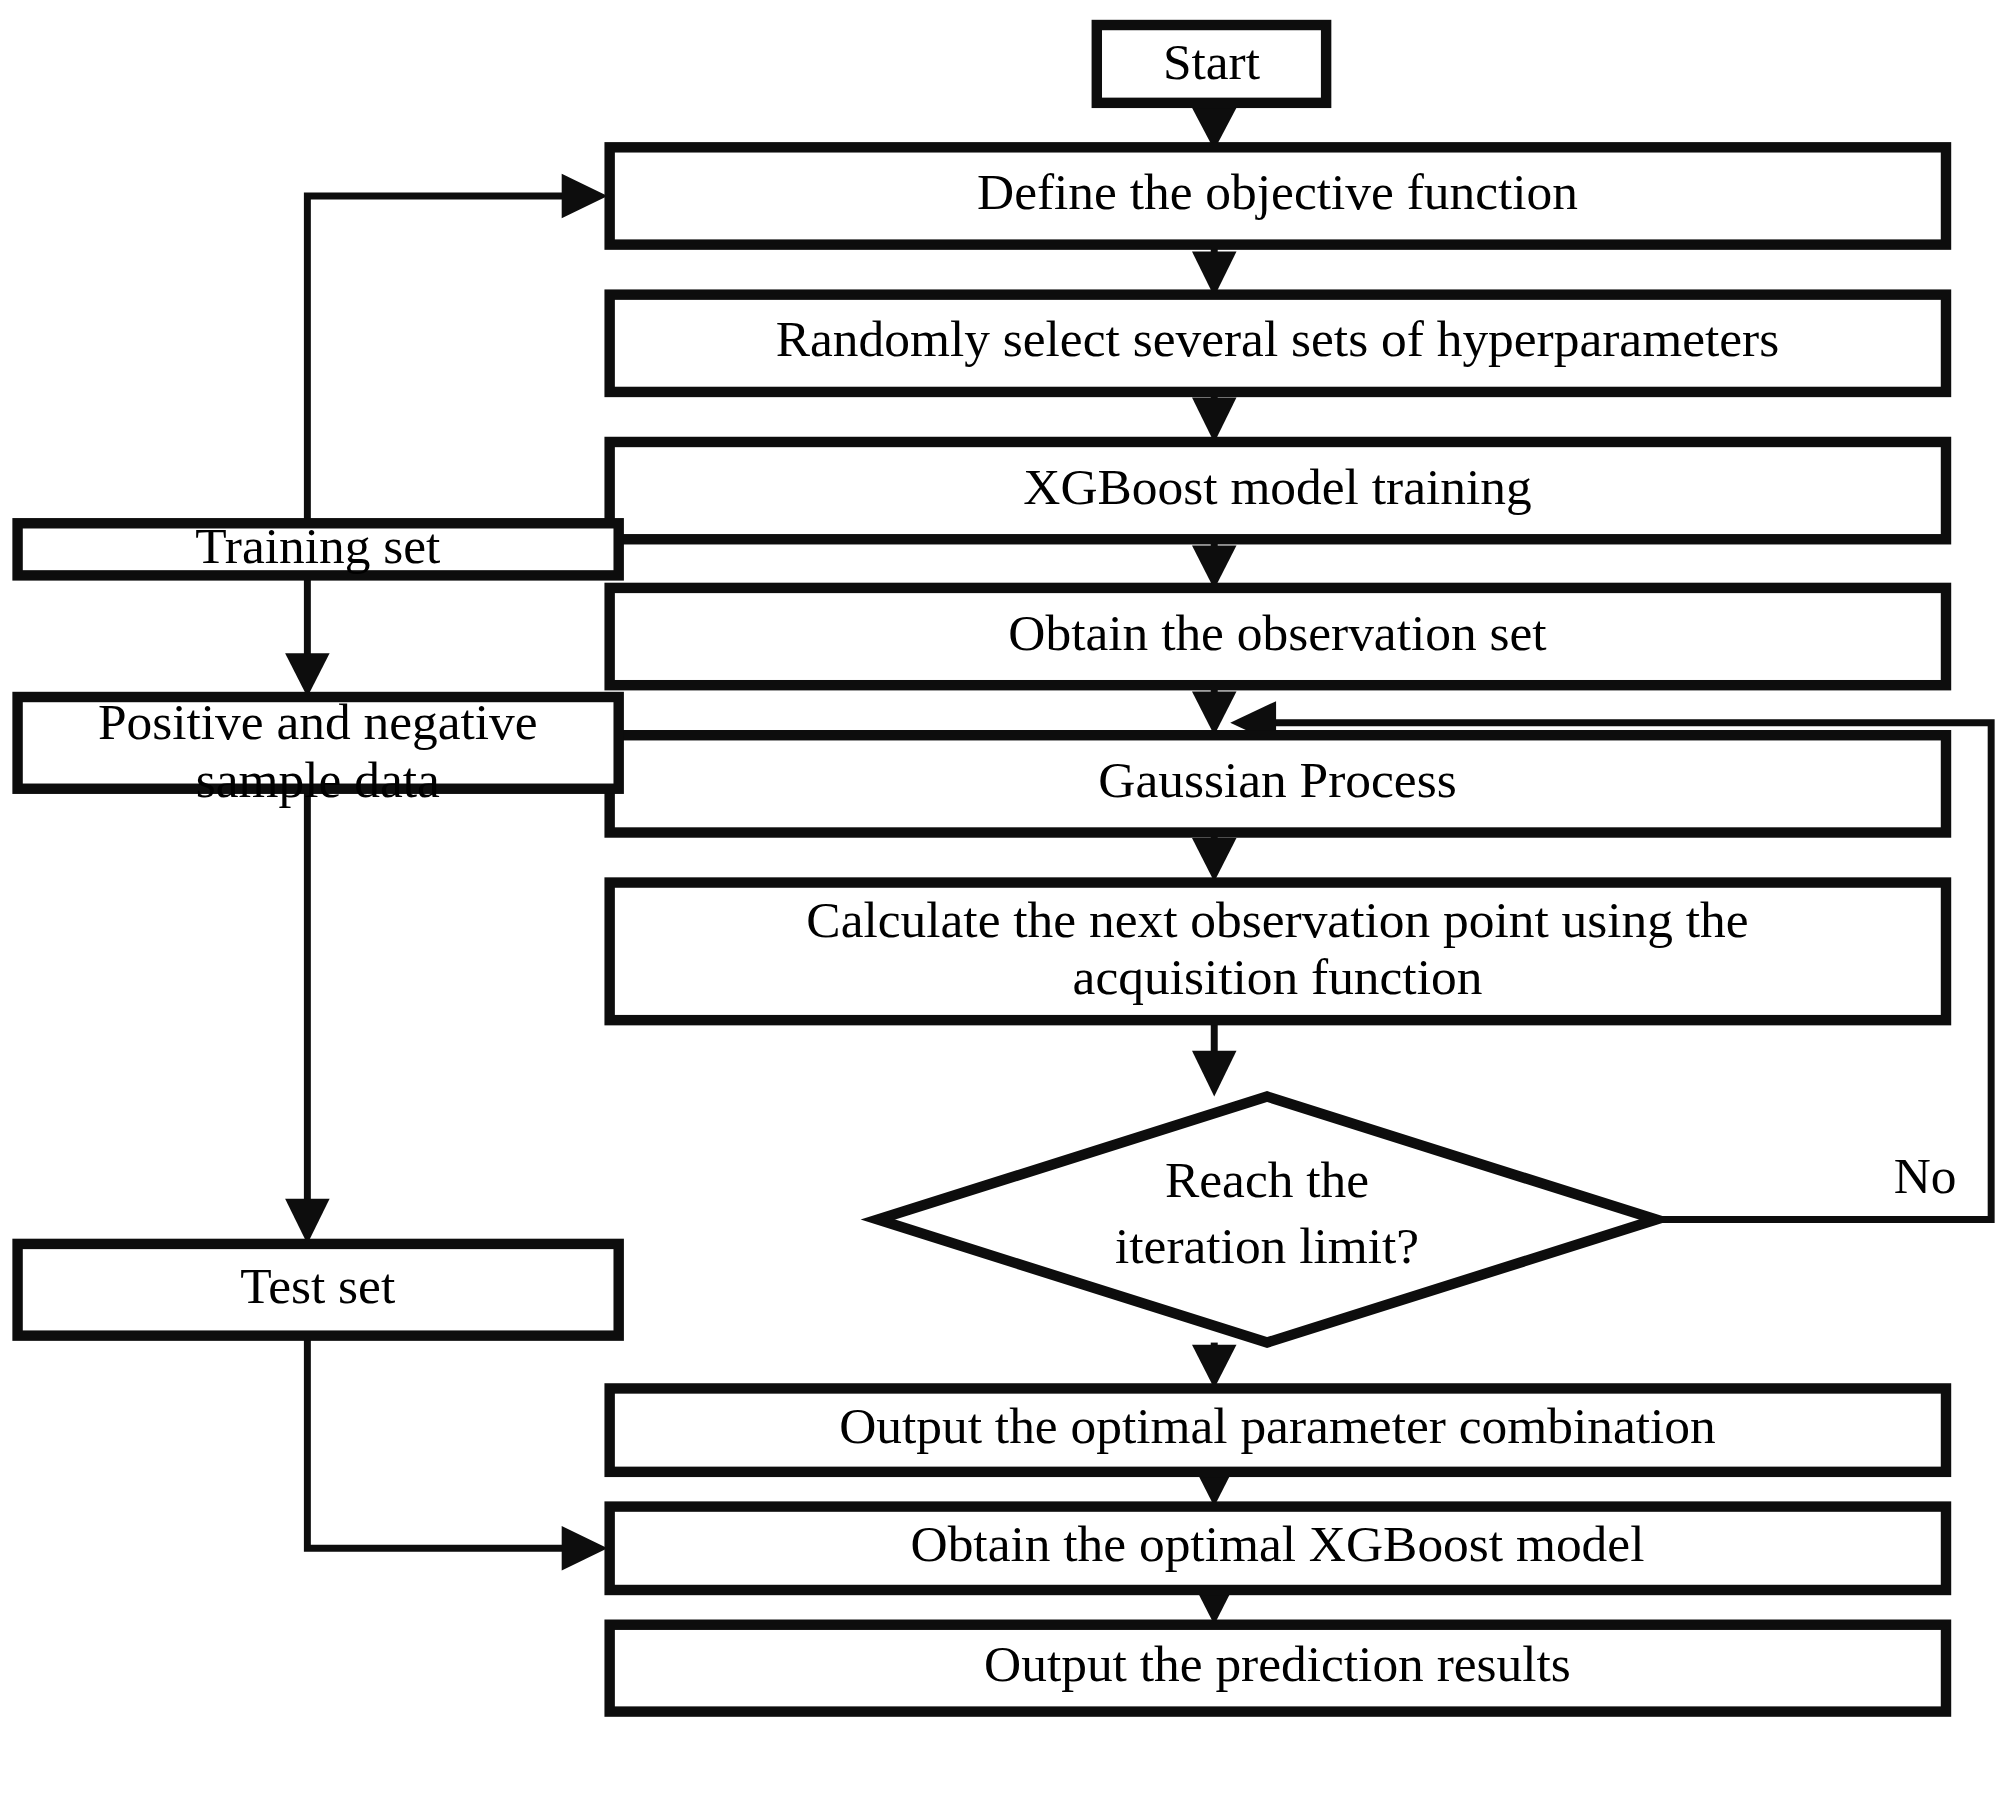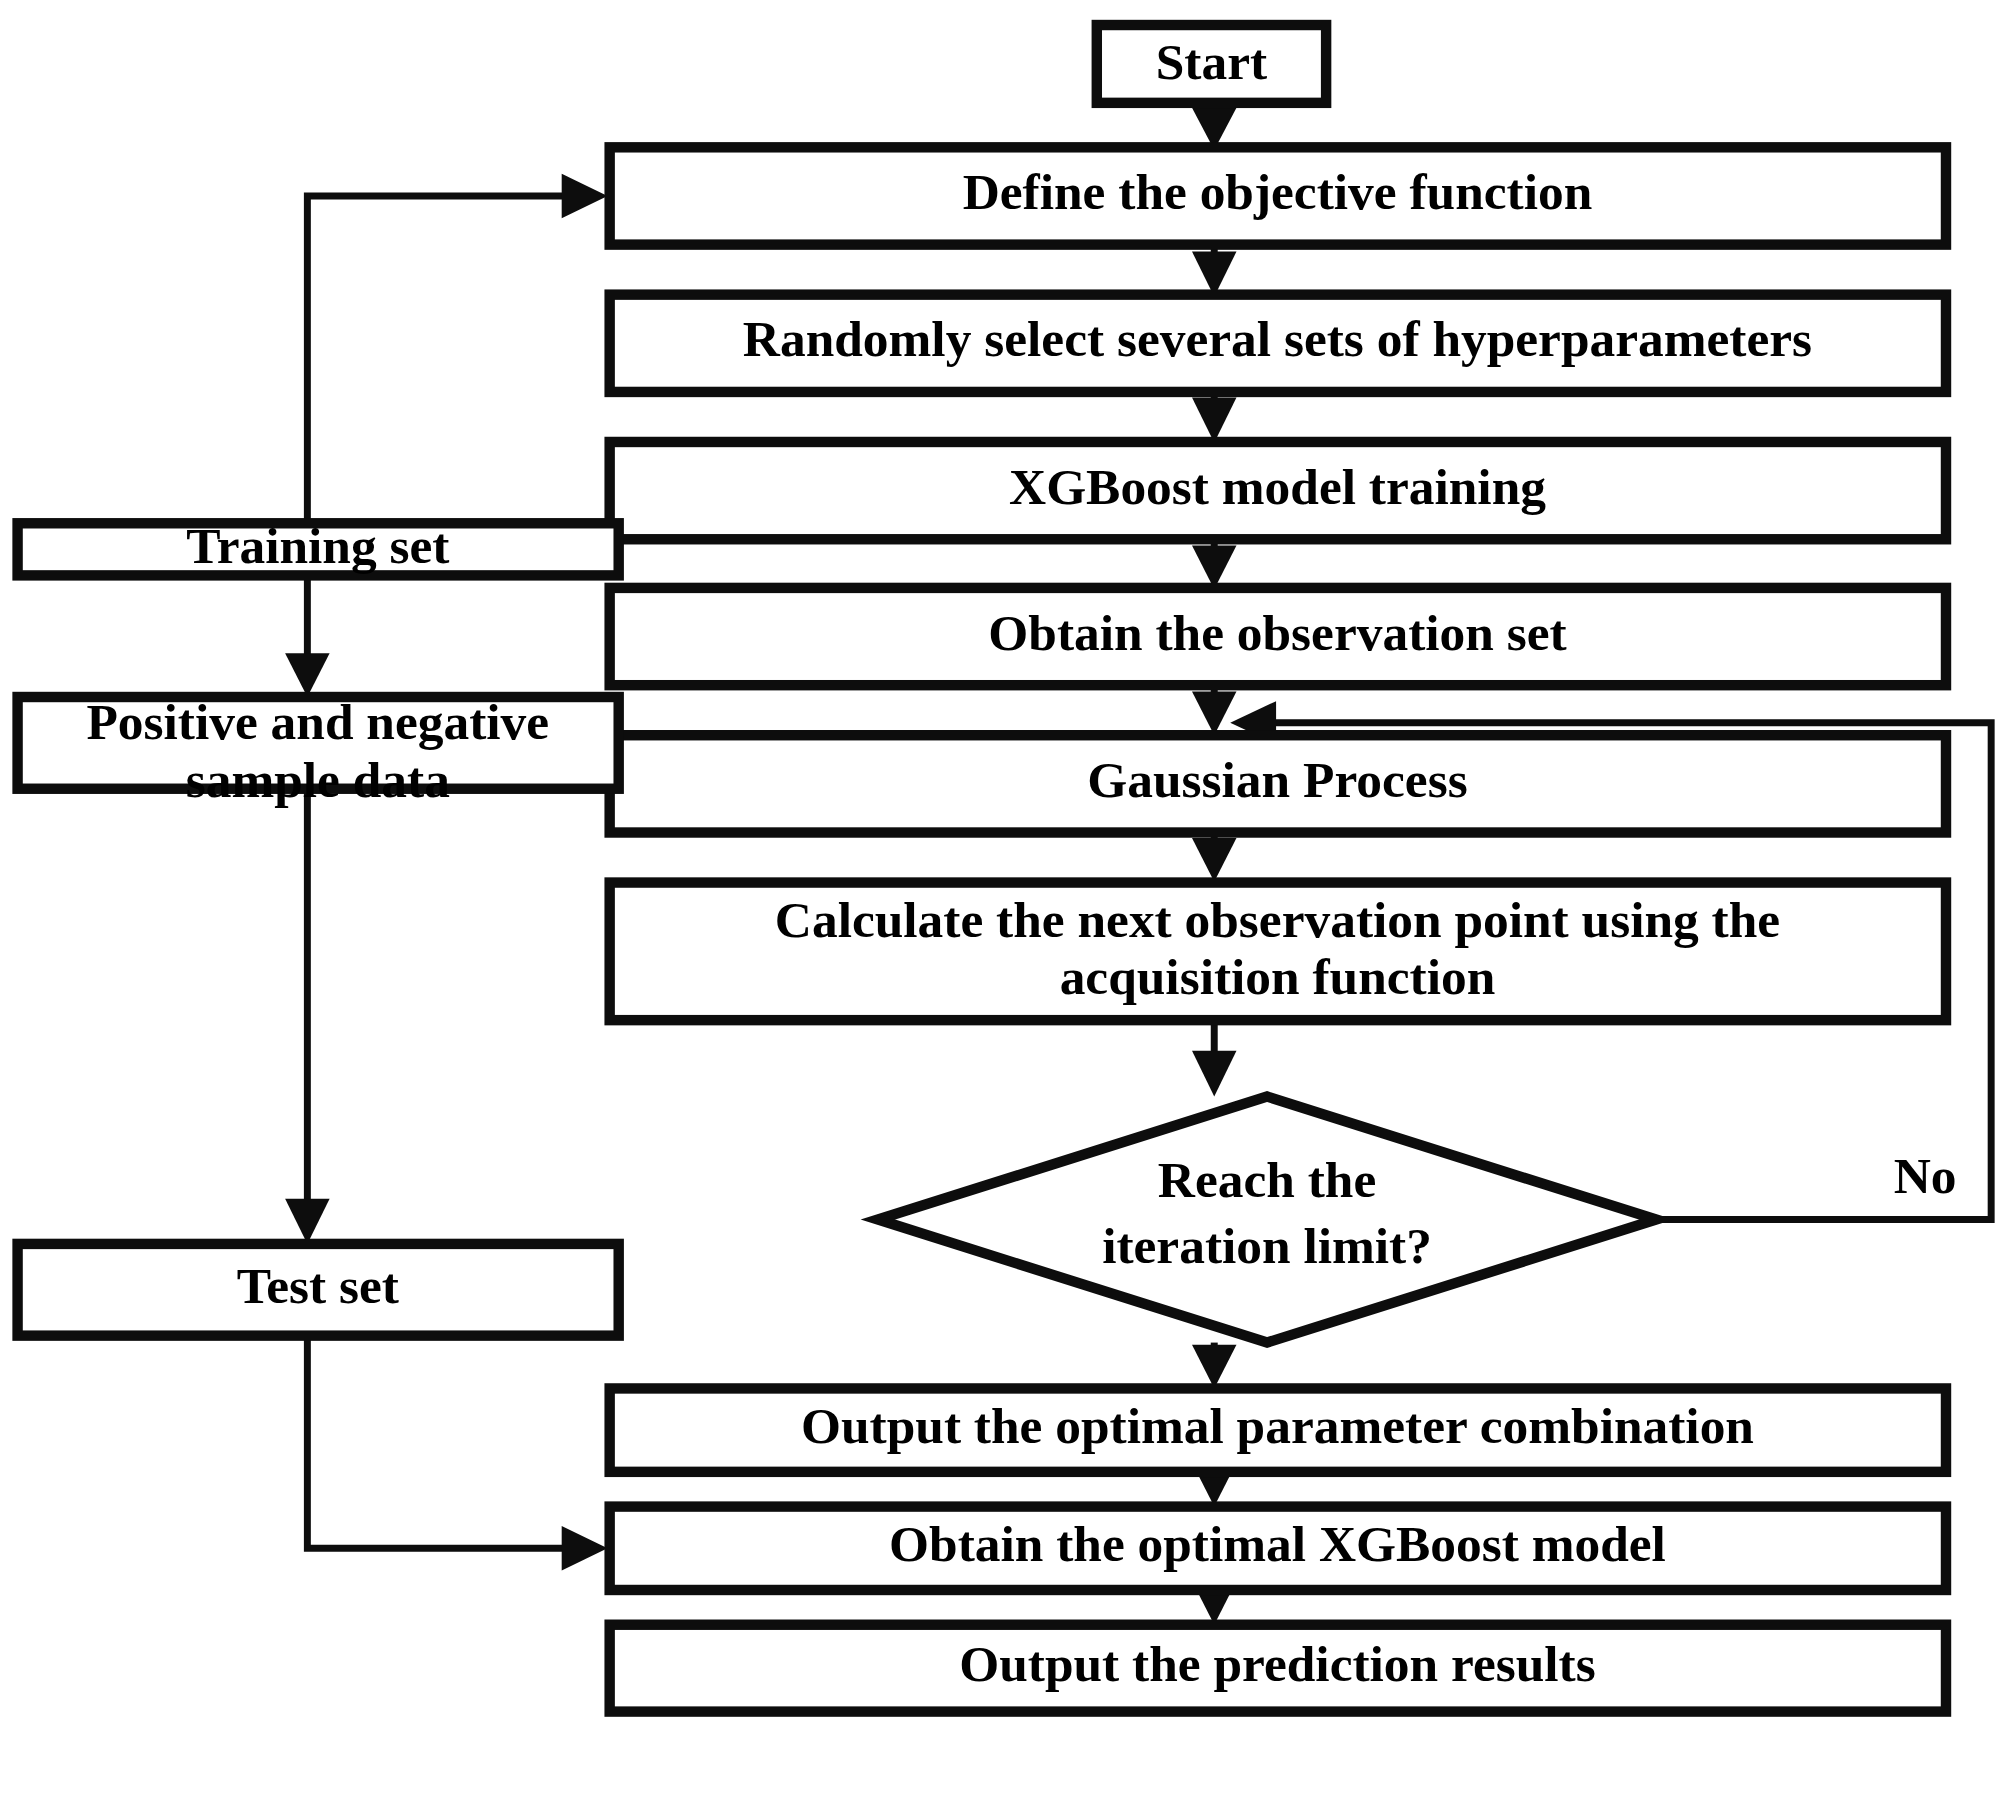--- a/index.html
+++ b/index.html
@@ -10,21 +10,20 @@
   }
   body {
     font-family: "Liberation Serif", "DejaVu Serif", serif;
   }
   #flow-root {
     position: relative;
     width: 2015px;
     height: 1820px;
     background: #ffffff;
     overflow: hidden;
-    font-weight: bold;
   }
   svg.flow-svg {
     position: absolute;
     top: 0;
     left: 0;
     width: 2015px;
     height: 1820px;
     display: block;
   }
   .node-rect {

